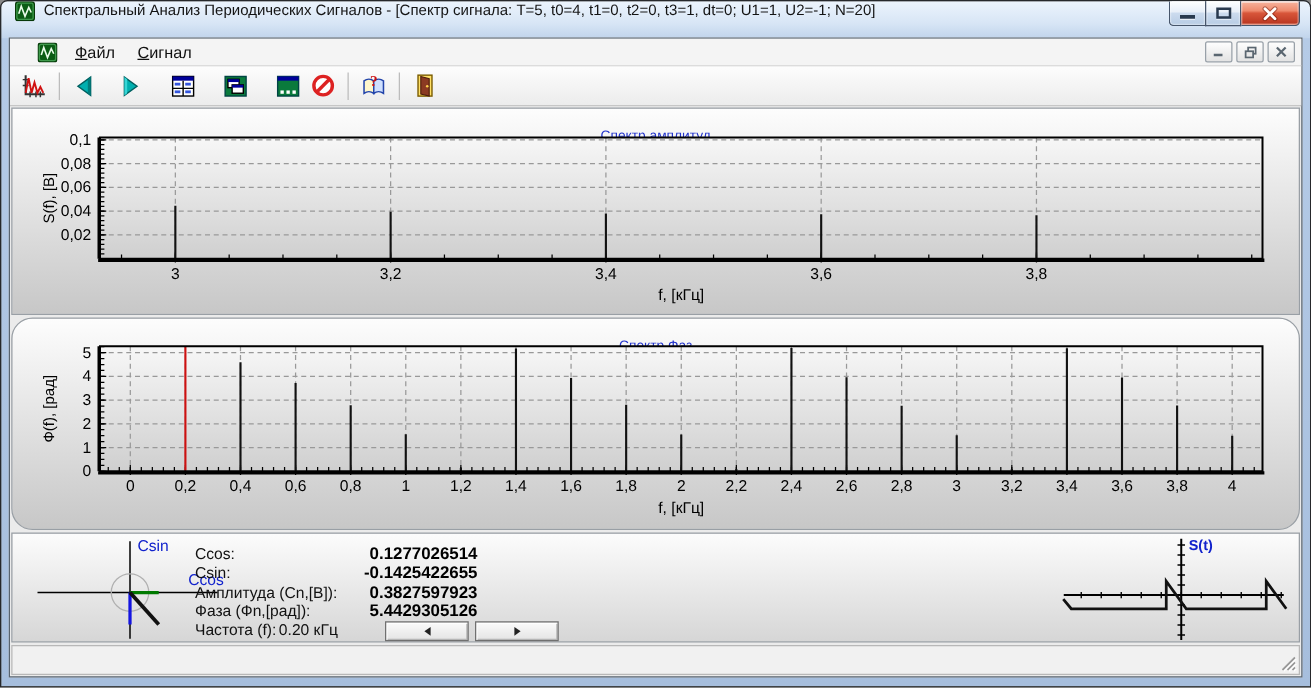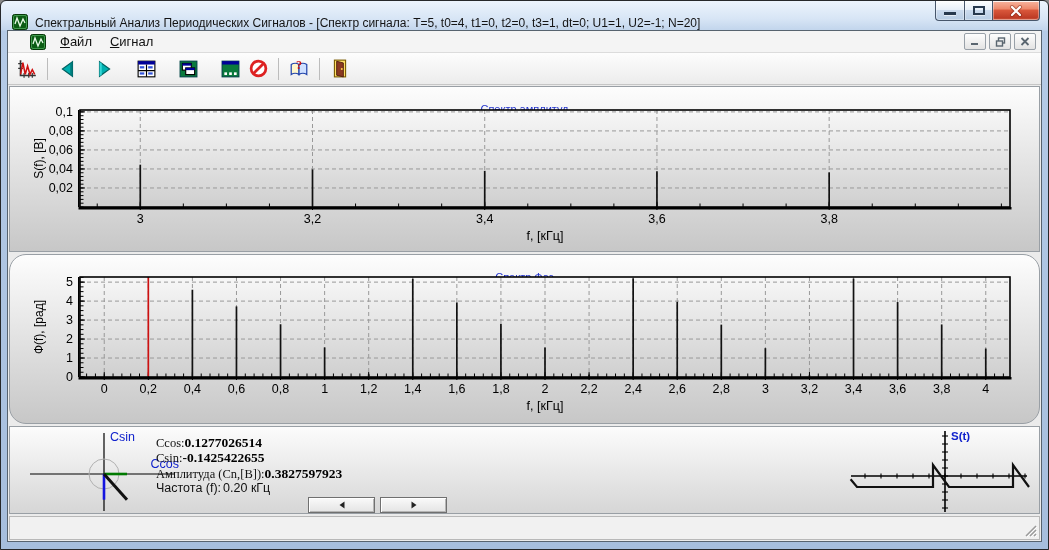--- a/index.html
+++ b/index.html
@@ -5,21 +5,21 @@
   html,body{margin:0;padding:0;background:#888;}
   *{box-sizing:border-box;}
   .window{
     width:1049px;height:550px;position:relative;
     border:1px solid #26282b;border-radius:6px 6px 0 0;
     padding:0 6px 7px 6px;
     background:linear-gradient(#ecf4fd 0px,#d7e5f5 18px,#c2d5ec 29px,#b5cbe7 30px,#a6bedd 100%);
     display:flex;flex-direction:column;
     font-family:"Liberation Sans",sans-serif;
   }
-  .titlebar{height:29px;flex:none;display:flex;align-items:flex-end;gap:7px;padding-left:5px;position:relative;}
+  .titlebar{height:29px;flex:none;display:flex;align-items:flex-start;gap:7px;padding-left:5px;position:relative;}
   .title-text{font-size:12px;color:#141414;white-space:nowrap;overflow:hidden;}
   .caption-buttons{position:absolute;top:0;right:2px;display:flex;}
   .cap-btn{width:29px;height:20px;border:1px solid #47566b;border-top:none;
     background:linear-gradient(#fdfeff,#e8eff8 45%,#ccdbee 50%,#b7cce4);
     box-shadow:inset 0 1px 0 rgba(255,255,255,.8),inset 0 0 0 1px rgba(255,255,255,.35);
     display:grid;place-items:center;}
   .cap-btn.min{border-radius:0 0 0 4px;border-right:none;}
   .cap-btn.max{border-radius:0;}
   .cap-btn.close{width:47px;border-radius:0 0 4px 0;border-left:none;
     background:linear-gradient(#f7b5a0,#ee8a6d 40%,#d8563a 50%,#bd3a24 90%,#d9755c);}
@@ -36,21 +36,21 @@
   .tb-sep{width:1px;height:22px;background:#bcbcbc;margin:0 6px;flex:none;}
   .gap8{width:8px;flex:none;} .gap14{width:14px;flex:none;}
   .chart-panel{margin:1px 1px 0 1px;border:1px solid #999fa5;background:linear-gradient(#fdfdfd,#c7c7c7);position:relative;flex:none;}
   #panel-amp{height:166px;}
   #panel-phase{height:170px;margin-top:2px;border-radius:17px;}
   .chart-title{height:18px;text-align:center;font-size:11px;color:#2233cc;padding-top:16px;}
   svg.chart{display:block;}
   .bottom-panel{margin:2px 1px 0 1px;height:88px;flex:none;border:1px solid #999fa5;background:linear-gradient(#fcfcfc,#d6d6d6);position:relative;}
   .phasor-wrap{position:absolute;left:14px;top:3px;}
   .values{position:absolute;left:146px;top:8px;width:226px;}
-  .vrow{display:flex;align-items:baseline;height:15.4px;font-family:Liberation Serif, serif;}
+  .vrow{display:flex;justify-content:space-between;align-items:baseline;height:15.4px;}
   .vlabel{font-size:12.5px;color:#111;}
   .vvalue{font-size:13.5px;font-weight:bold;color:#000;}
   .freq-row{display:flex;align-items:baseline;height:16px;}
   .freq-value{font-size:12.5px;color:#111;margin-left:2px;}
   .spin-buttons{position:absolute;left:298px;top:70px;display:flex;gap:5px;}
   .spin-btn{width:67px;height:16px;background:linear-gradient(#fafafa,#e4e4e4);border:1px solid #707070;
     box-shadow:inset 1px 1px 0 #fff, inset -1px -1px 0 #b5b5b5;display:grid;place-items:center;}
   .signal-wrap{position:absolute;right:6px;top:1px;}
   .statusbar{flex:1;margin:2px 1px 1px 1px;border:1px solid #b8b8b8;background:#f1f1f1;position:relative;min-height:18px;}
   .grip{position:absolute;right:1px;bottom:1px;}
@@ -556,20 +556,24 @@
           <span class="vvalue">0.1277026514</span>
         </div>
         <div class="vrow">
           <span class="vlabel">Csin:</span>
           <span class="vvalue">-0.1425422655</span>
         </div>
         <div class="vrow">
           <span class="vlabel">Амплитуда (Cn,[В]):</span>
           <span class="vvalue">0.3827597923</span>
         </div>
+        <div class="vrow">
+          <span class="vlabel">Фаза (Фn,[рад]):</span>
+          <span class="vvalue">5.4429305126</span>
+        </div>
         <div class="freq-row">
           <span class="vlabel">Частота (f):</span>
           <span class="freq-value">0.20 кГц</span>
         </div>
       </div>
       <div class="spin-buttons">
         <div class="spin-btn">
           <svg width="8" height="8" viewBox="0 0 8 8">
               <polygon points="6.5,0.5 1.5,4 6.5,7.5" fill="#222"></polygon>
             </svg>

